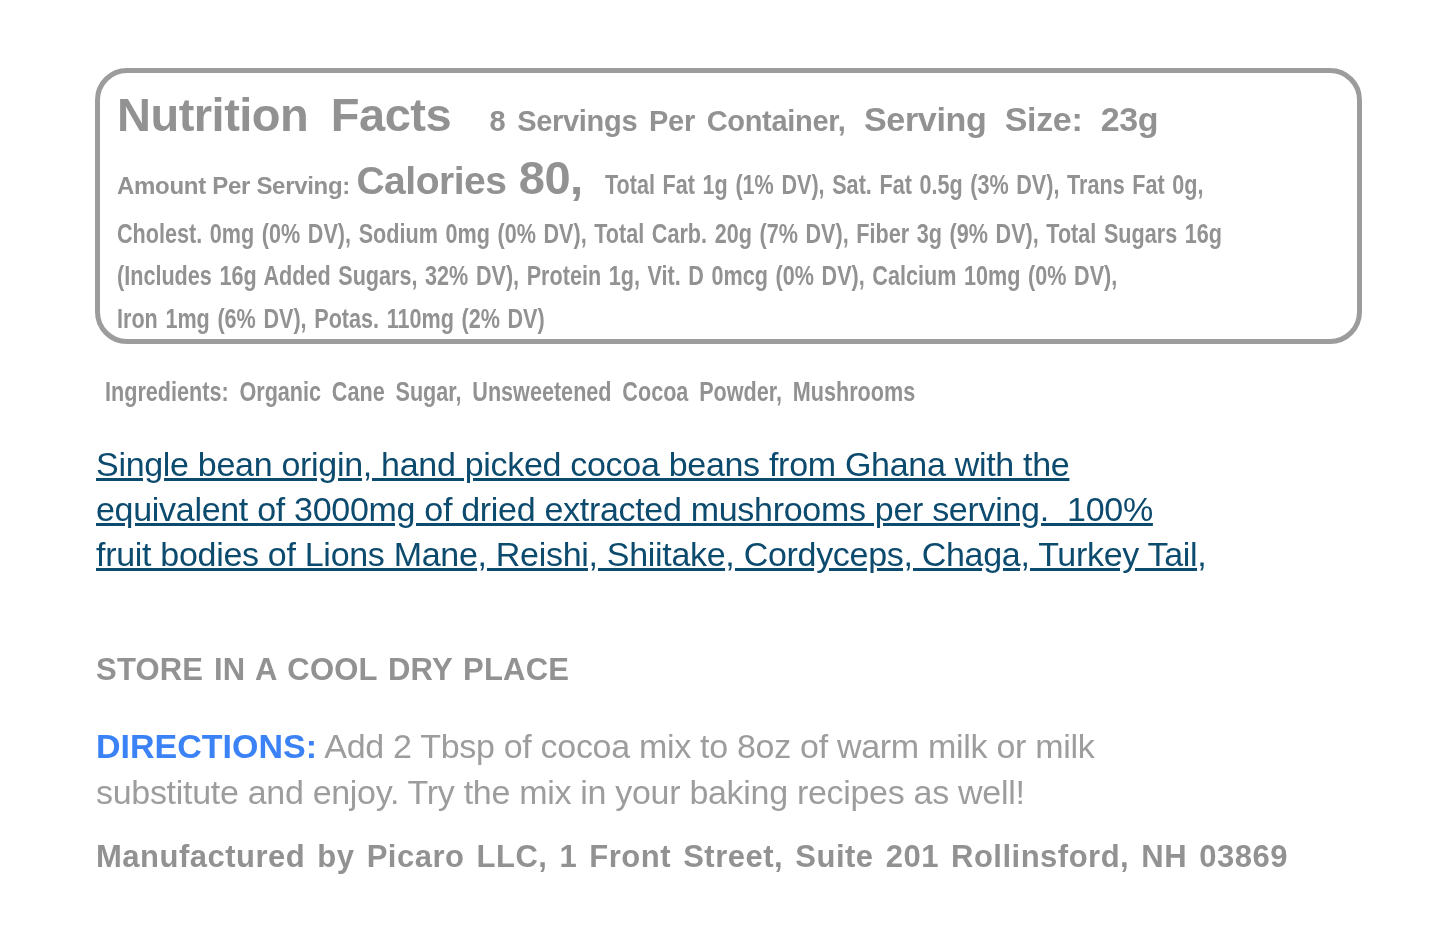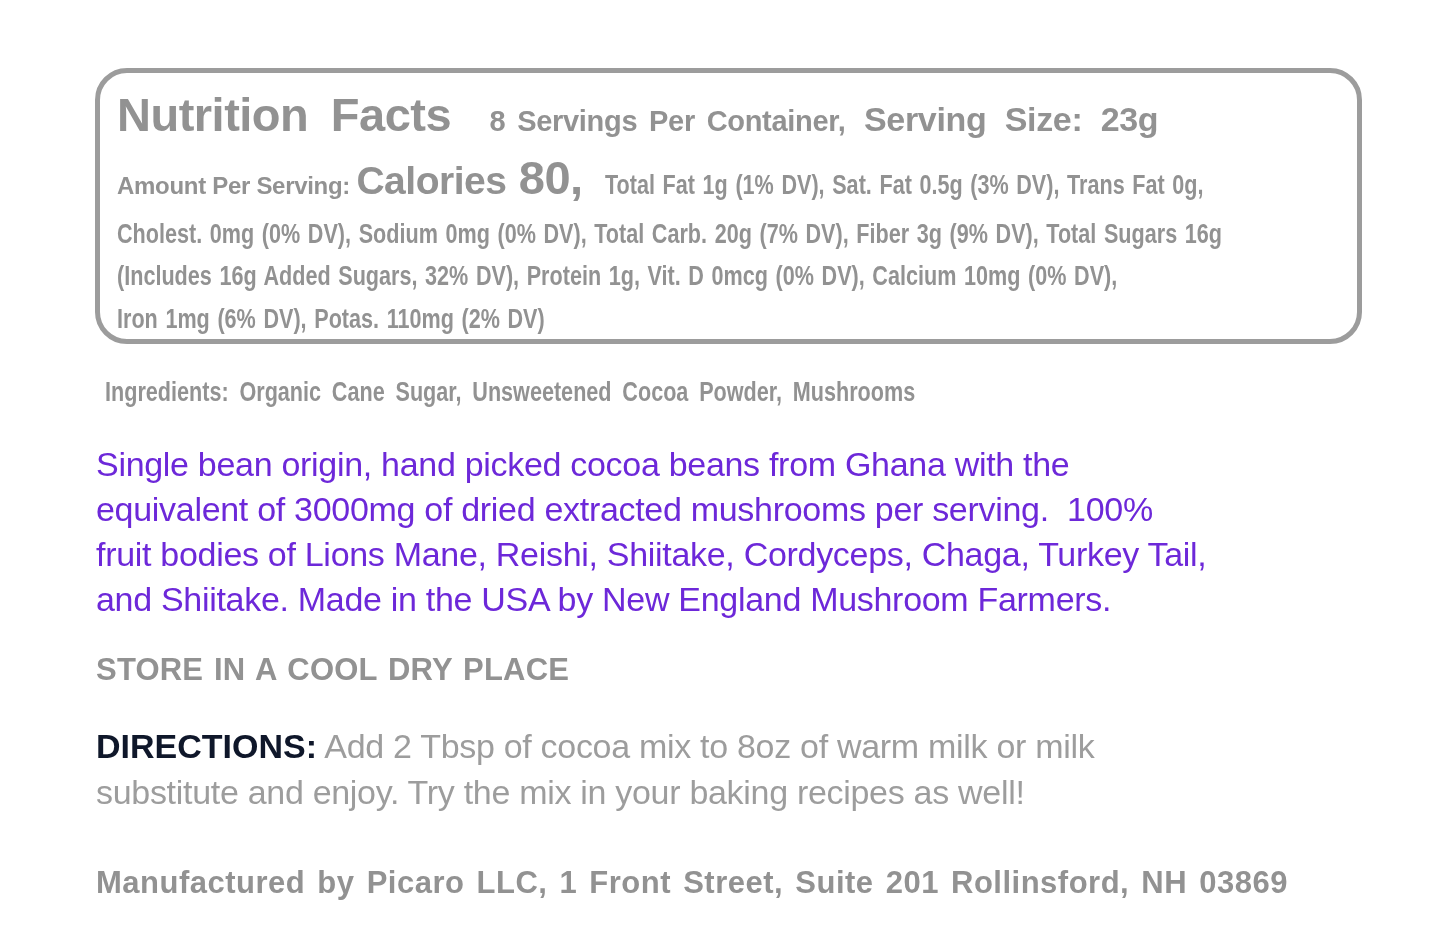--- a/index.html
+++ b/index.html
@@ -54,36 +54,37 @@
 
   
   .ingredients {
     position:absolute; left:96px; top:366px; margin:9px;
     font-size:27px; font-weight:bold; line-height:34px;
     word-spacing:6px; white-space:nowrap;
   }
   .description {
     position:absolute; left:96px; top:442px; margin:0;
     font-size:34px; line-height:45px;
-    color:#6d28d9; letter-spacing:-0.3px;
+    color:#0c4a6e; letter-spacing:-0.3px;
     white-space:pre-wrap;
+    text-decoration:underline;
   }
   .storage {
     position:absolute; left:96px; top:652px; margin:0;
     font-size:31px; font-weight:bold; line-height:36px;
     letter-spacing:0.2px; word-spacing:2px;
   }
   .directions {
     position:absolute; left:96px; top:723px; margin:0;
     font-size:34px; line-height:46px;
     color:#9d9d9d; letter-spacing:-0.3px;
   }
-  .directions .dir-label { font-weight:bold; color:#0f172a; letter-spacing:0; }
+  .directions .dir-label { font-weight:bold; color:#3b82f6; letter-spacing:0; }
   .manufacturer {
-    position:absolute; left:96px; top:864px; margin:0;
+    position:absolute; left:96px; top:838px; margin:0;
     font-size:31px; font-weight:bold; line-height:38px;
     letter-spacing:0.5px; word-spacing:3px; white-space:nowrap;
   }
 </style>
 </head>
 <body>
 
 <div class="page">
 
   <div class="nf-box">
@@ -108,21 +109,21 @@
       <span class="cond">(Includes 16g Added Sugars, 32% DV), Protein 1g, Vit. D 0mcg (0% DV), Calcium 10mg (0% DV),</span>
     </div>
     <div class="nf-line nf-line4">
       <span class="cond">Iron 1mg (6% DV), Potas. 110mg (2% DV)</span>
     </div>
 
   </div>
 
   <p class="ingredients"><span class="cond"><span>Ingredients:</span> <span>Organic Cane Sugar, Unsweetened Cocoa Powder, Mushrooms</span></span></p>
 
-  <p class="description"><span>Single bean origin, hand picked cocoa beans from Ghana with the</span><br><span>equivalent of 3000mg of dried extracted mushrooms per serving.  100%</span><br><span>fruit bodies of Lions Mane, Reishi, Shiitake, Cordyceps, Chaga, Turkey Tail,</span><br><span>and Shiitake. Made in the USA by New England Mushroom Farmers.</span></p>
+  <p class="description"><span>Single bean origin, hand picked cocoa beans from Ghana with the</span><br><span>equivalent of 3000mg of dried extracted mushrooms per serving.  100%</span><br><span>fruit bodies of Lions Mane, Reishi, Shiitake, Cordyceps, Chaga, Turkey Tail,</span><br></p>
 
   <p class="storage">STORE IN A COOL DRY PLACE</p>
 
   <p class="directions"><span class="dir-label">DIRECTIONS:</span> <span>Add 2 Tbsp of cocoa mix to 8oz of warm milk or milk</span><br><span>substitute and enjoy. Try the mix in your baking recipes as well!</span></p>
 
   <p class="manufacturer">Manufactured by Picaro LLC, 1 Front Street, Suite 201 Rollinsford, NH 03869</p>
 
 </div>
 
 </body></html>

